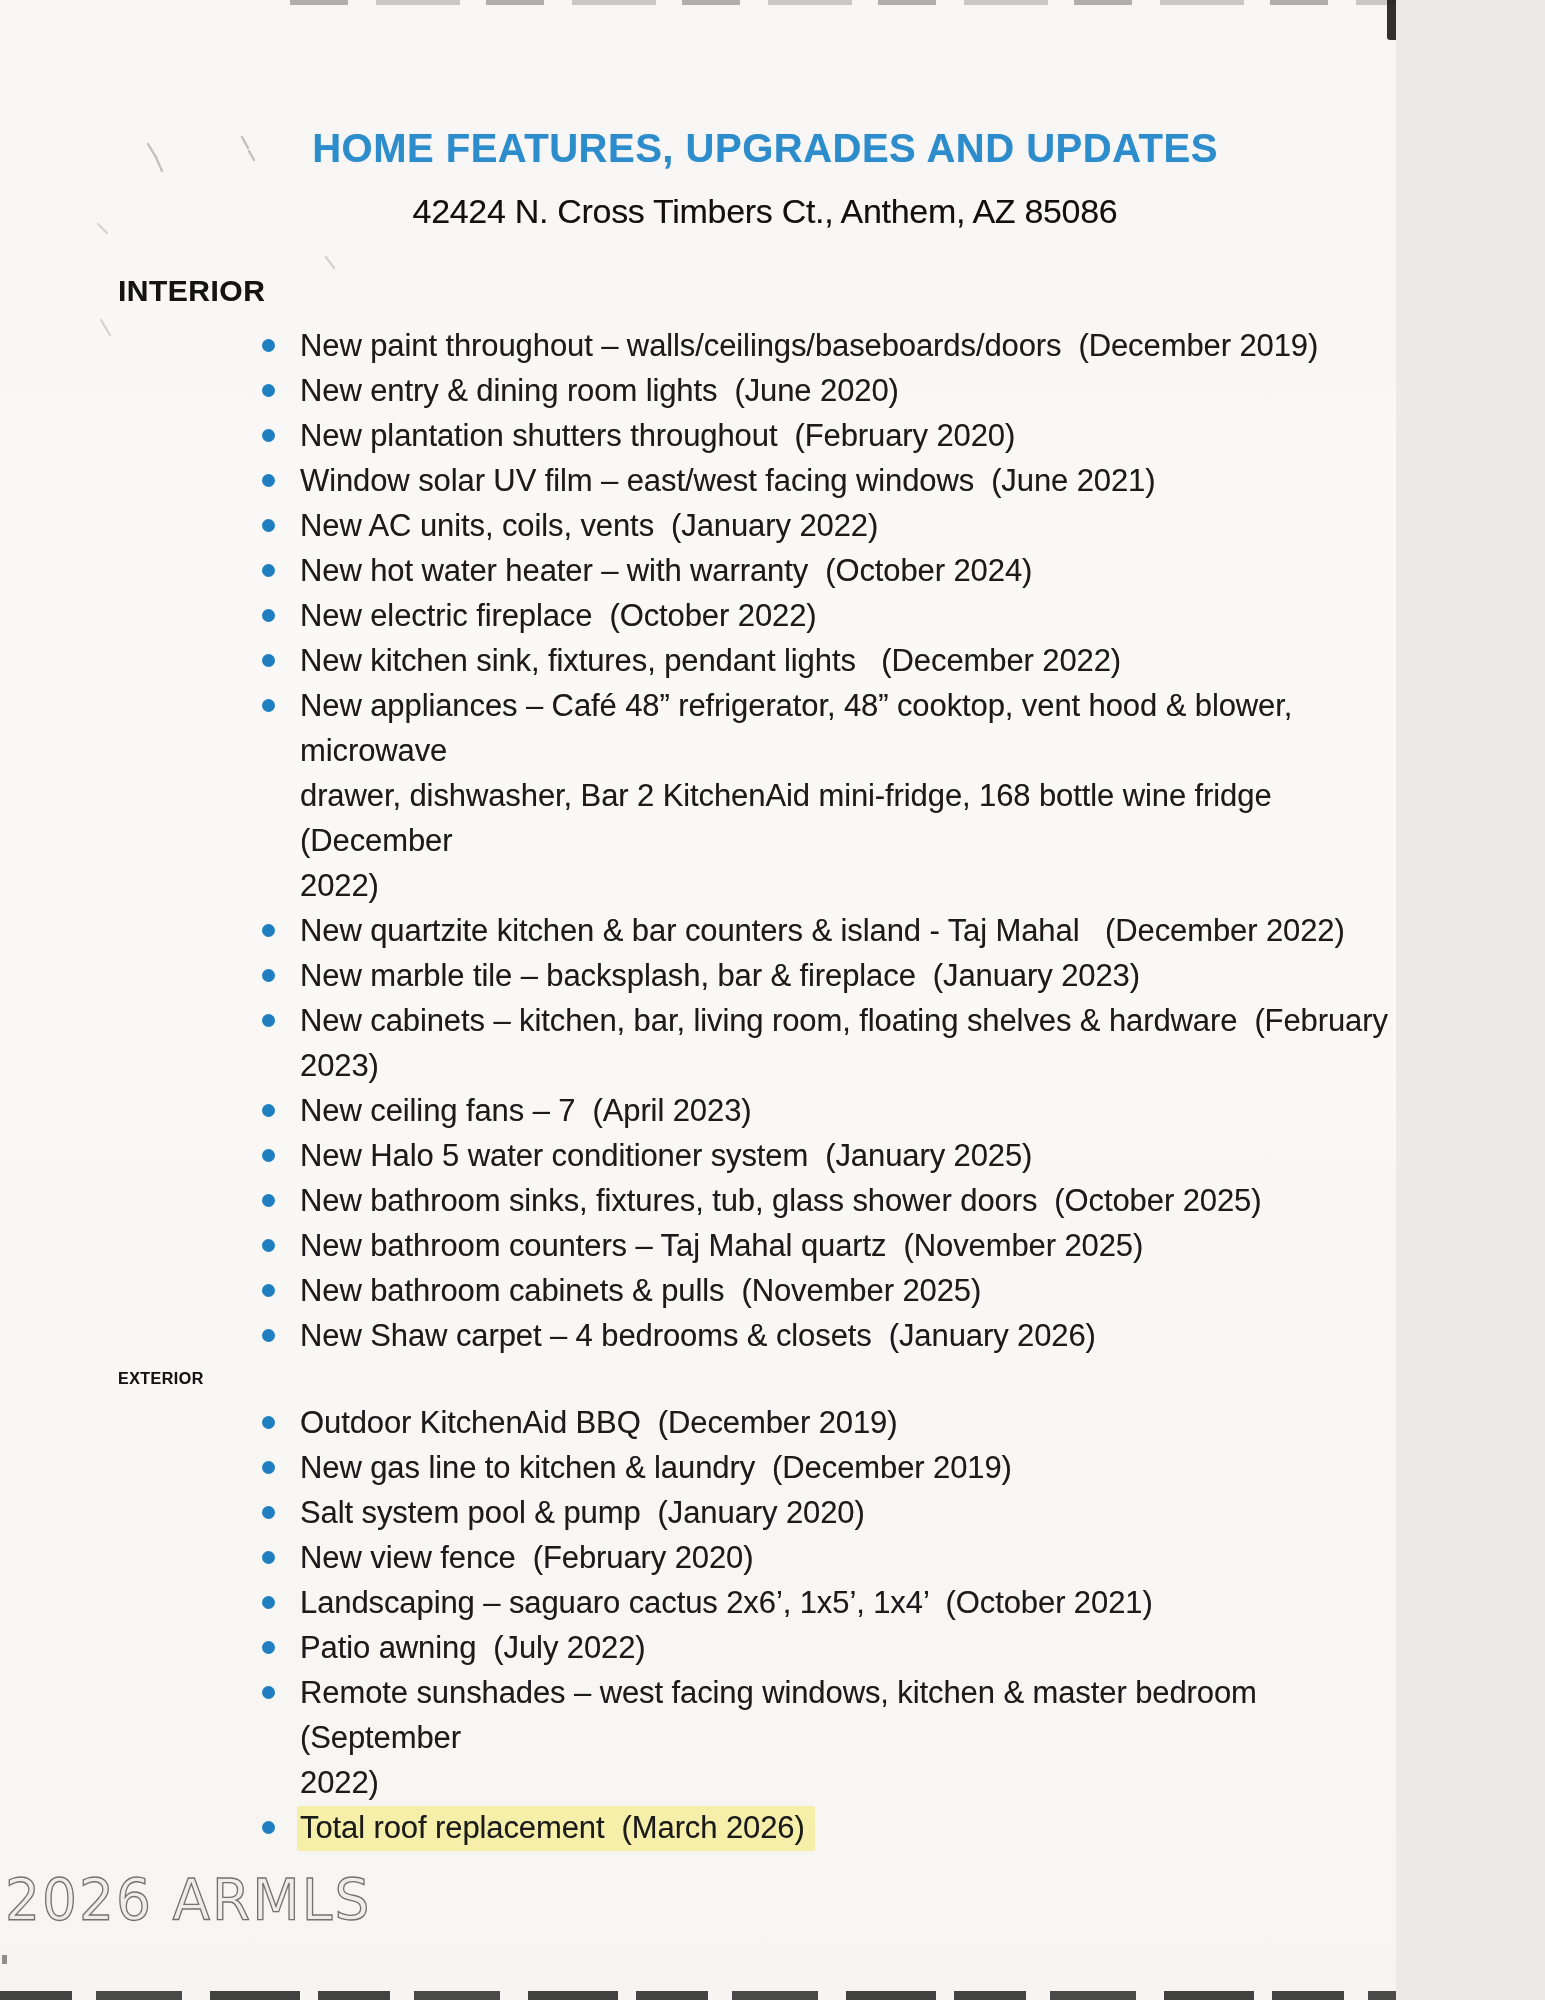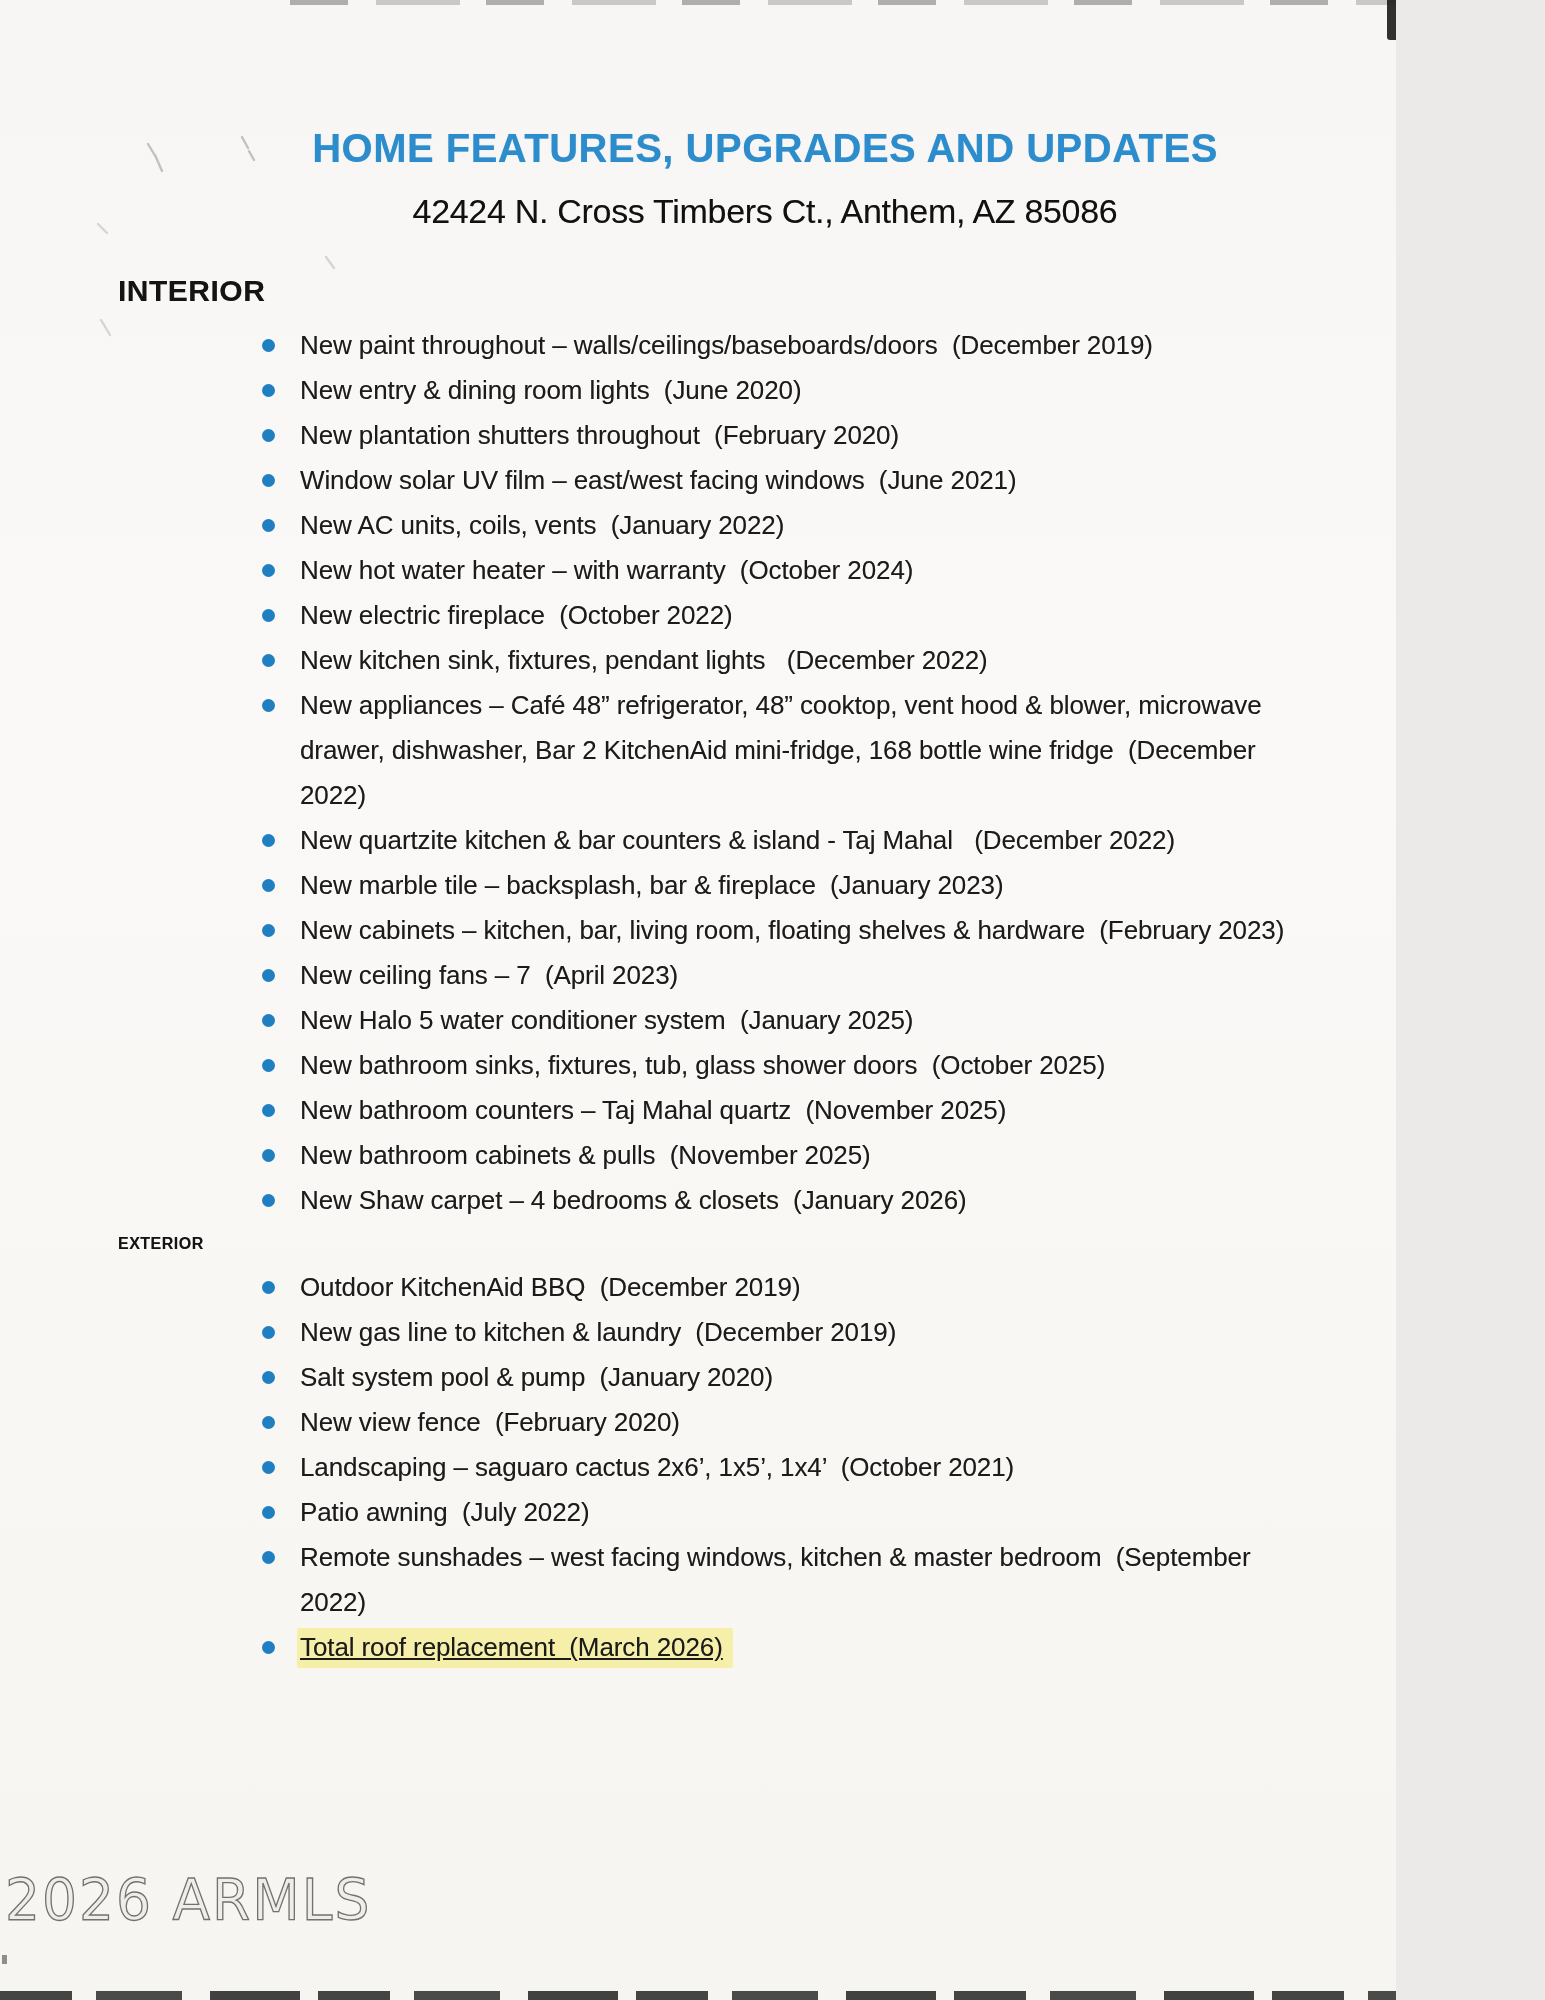--- a/index.html
+++ b/index.html
@@ -72,36 +72,35 @@
   }
   .doc-section:nth-child(2) .section-heading {
     font-size: 16px; line-height: 22px; margin: 10px 0 10px 0;
   }
   .item-list {
     list-style: none; margin: 0 0 0 144px; padding: 0;
     width: 1165px;
   }
   .item {
     position: relative; padding-left: 38px;
-    font-size: 26px; line-height: 45px; letter-spacing: -.1px;
+    font-size: 31px; line-height: 45px; letter-spacing: -.1px;
     color: var(--text-color);
     text-shadow: 0 0 .6px rgba(27,27,27,.38);
   }
   .bullet {
     position: absolute; left: 0; top: 16px;
     width: 13px; height: 13px; border-radius: 50%;
     background: var(--bullet-blue);
   }
   .item-text { white-space: pre-wrap; }
   .item.highlighted .item-text {
     background: var(--highlight-yellow);
     box-decoration-break: clone; -webkit-box-decoration-break: clone;
     padding: 4px 10px 6px 3px; margin-left: -3px;
     border-radius: 2px;
-    text-decoration: underline;
   }
 
   
   .watermark {
     position: absolute; left: 5px; top: 1868px;
     font-family: "DejaVu Sans", sans-serif;
     font-size: 55px; font-weight: normal; letter-spacing: 2px;
     color: rgba(120,120,120,.06);
     -webkit-text-stroke: 1.3px rgba(70,70,70,.75);
     transform: scaleY(1.05);

